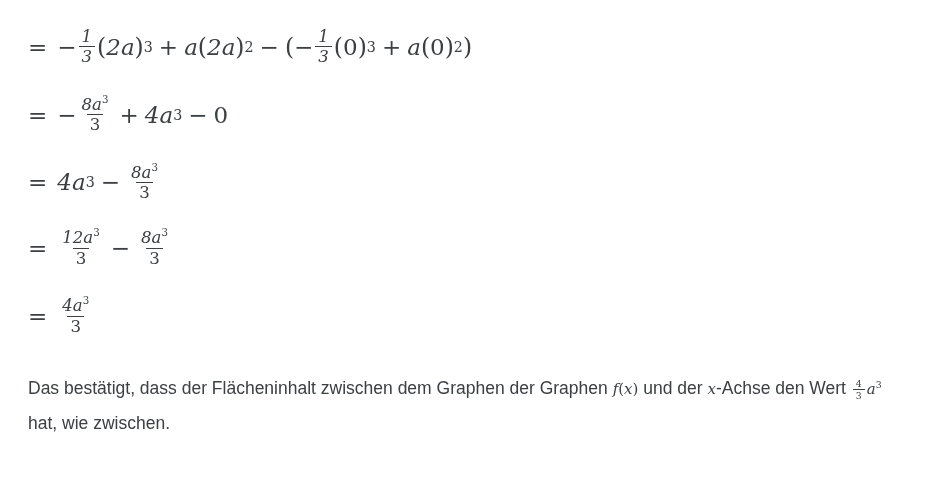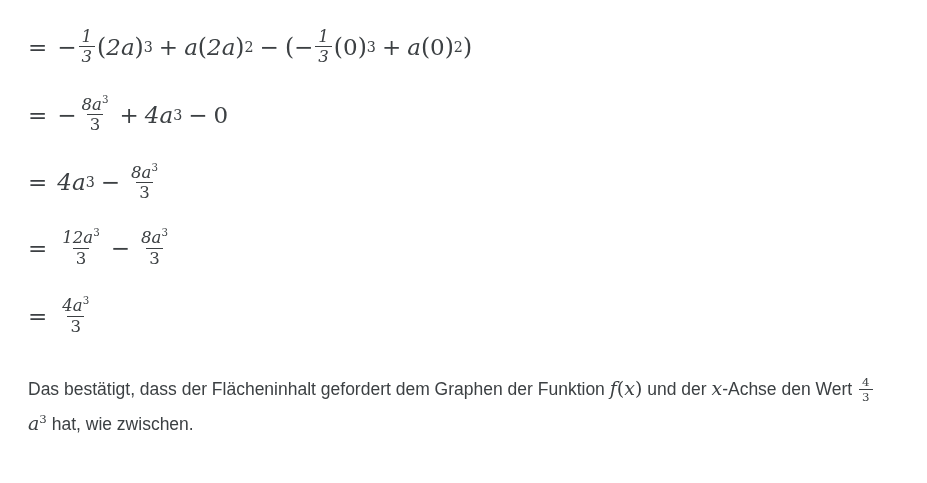--- a/index.html
+++ b/index.html
@@ -76,21 +76,21 @@
     font-family: "Liberation Sans", sans-serif;
     font-size: 17.5px;
     line-height: 34px;
     color: #3c4043;
     margin-left: 28px;
     width: 860px;
   }
   .prose .mathin {
     font-family: "DejaVu Serif", serif;
     font-style: italic;
-    font-size: 19px;
+    font-size: 15px;
     text-align: center;
   }
   .prose .mathin .upr {
     font-style: normal;
   }
   .row1 { margin-top: 28px; }
   .row2 { margin-top: 30px; }
   .row3 { margin-top: 30px; }
   .row4 { margin-top: 28px; }
   .row5 { margin-top: 30px; }
@@ -192,19 +192,19 @@
         <span class="num">
           <span class="ital">4a</span><sup>3</sup>
         </span>
         <span class="den">3</span>
       </span>
     </div>
 
   </div>
 
   <div class="prose para">
-    <span>Das bestätigt, dass der Flächeninhalt gefordert dem Graphen der Funktion </span><span class="mathin"><span>f</span><span class="upr">(</span><span>x</span><span class="upr">)</span></span><span> und der </span><span class="mathin">x</span><span>-Achse den Wert </span><span class="mathin"><span class="frac small">
+    <span>Das bestätigt, dass der Flächeninhalt zwischen dem Graphen der Graphen </span><span class="mathin"><span>f</span><span class="upr">(</span><span>x</span><span class="upr">)</span></span><span> und der </span><span class="mathin">x</span><span>-Achse den Wert </span><span class="mathin"><span class="frac small">
           <span class="num upr">4</span>
           <span class="den upr">3</span>
         </span><span>a</span><sup class="upr">3</sup></span><span> hat, wie zwischen.</span>
   </div>
 
 </div>
 
 </body></html>

